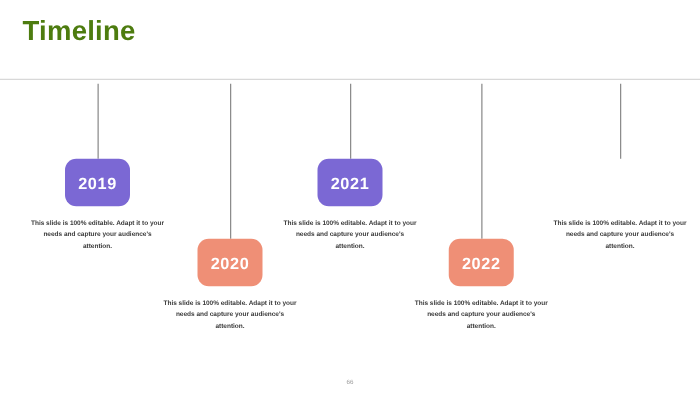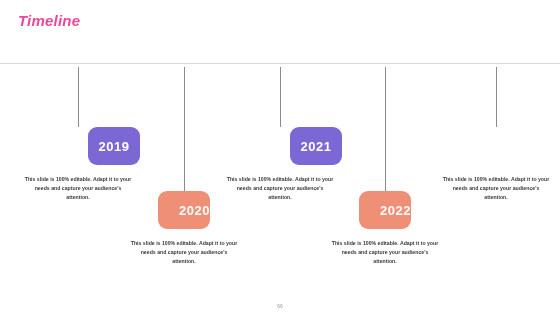--- a/index.html
+++ b/index.html
@@ -17,25 +17,24 @@
     position: relative;
     width: 560px;
     height: 315px;
     background: #ffffff;
     box-sizing: border-box;
   }
   .title {
     position: absolute;
     left: 18px;
     top: 12px;
-    font-size: 15px;
+    font-size: 22px;
     font-weight: bold;
-    color: #ec4899;
+    color: #4d7c0f;
     letter-spacing: 0.2px;
-    font-style: italic;
   }
   .header-rule {
     position: absolute;
     left: 0;
     top: 63px;
     width: 560px;
     height: 1px;
     background: #d8d8d8;
   }
   .timeline-area {
@@ -56,22 +55,22 @@
     height: 38px;
     border-radius: 9px;
     display: flex;
     align-items: center;
     justify-content: center;
     font-size: 13px;
     font-weight: bold;
     color: #ffffff;
     letter-spacing: 0.5px;
   }
-  .node.purple { background: #7b68d4; margin-left: 36px; }
-  .node.salmon { background: #ef8f76; justify-content: flex-end; }
+  .node.purple { background: #7b68d4; }
+  .node.salmon { background: #ef8f76; }
   .desc {
     position: absolute;
     width: 108px;
     font-size: 5.2px;
     line-height: 1.75;
     color: #3a3a3a;
     text-align: center;
     font-weight: bold;
   }
   .footer-page {

